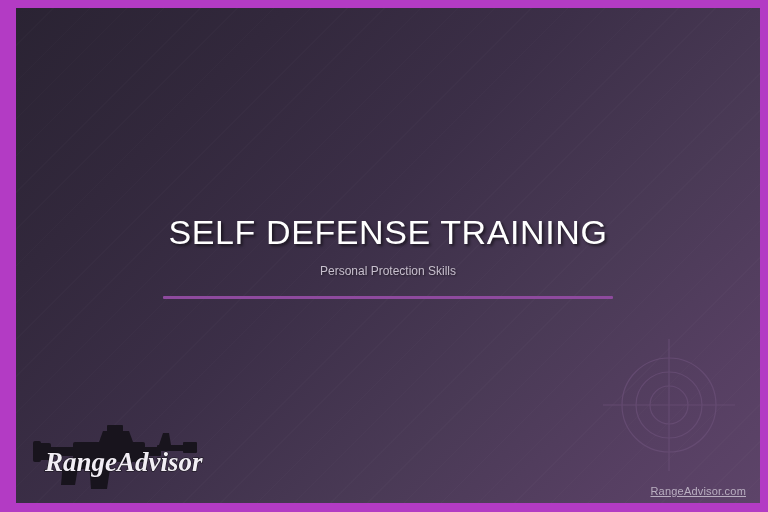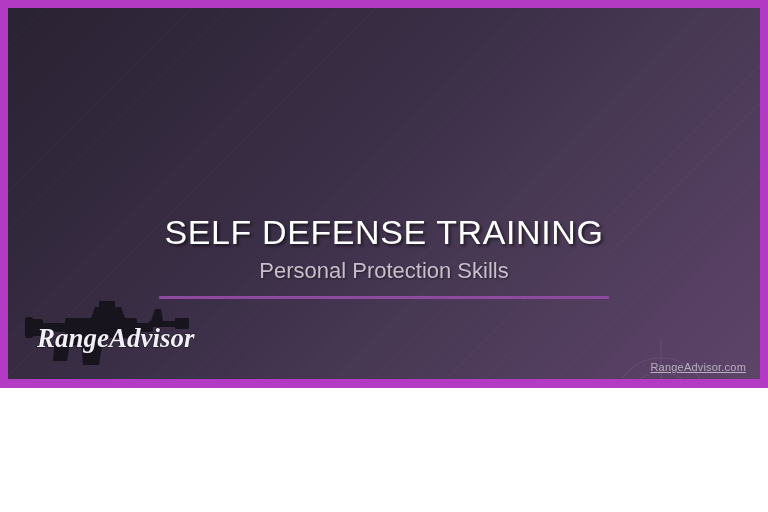--- a/index.html
+++ b/index.html
@@ -11,24 +11,24 @@
     width: 768px;
     height: 512px;
     overflow: hidden;
     font-family: "Liberation Sans", sans-serif;
   }
 
   
   .slide {
     position: relative;
     width: 768px;
-    height: 388px;
+    height: 512px;
     box-sizing: border-box;
     background: #b33bc4;           
-    padding: 8px 8px 9px 8px;
+    padding: 8px 8px 9px 16px;
     overflow: hidden;
   }
 
   .canvas {
     position: relative;
     width: 100%;
     height: 100%;
     overflow: hidden;
     background:
       linear-gradient(135deg,
@@ -80,21 +80,21 @@
     font-weight: normal;
     letter-spacing: 0.6px;
     color: #ffffff;
     text-shadow: 2px 2px 3px rgba(0,0,0,0.55);
     line-height: 44px;
     white-space: nowrap;
   }
 
   .slide-subtitle {
     margin: 6px 0 0 0;
-    font-size: 22px;
+    font-size: 12px;
     font-weight: normal;
     color: #c7bfcd;
     text-shadow: 1px 1px 2px rgba(0,0,0,0.45);
     line-height: 22px;
     white-space: nowrap;
   }
 
   .divider {
     width: 450px;
     height: 3px;

